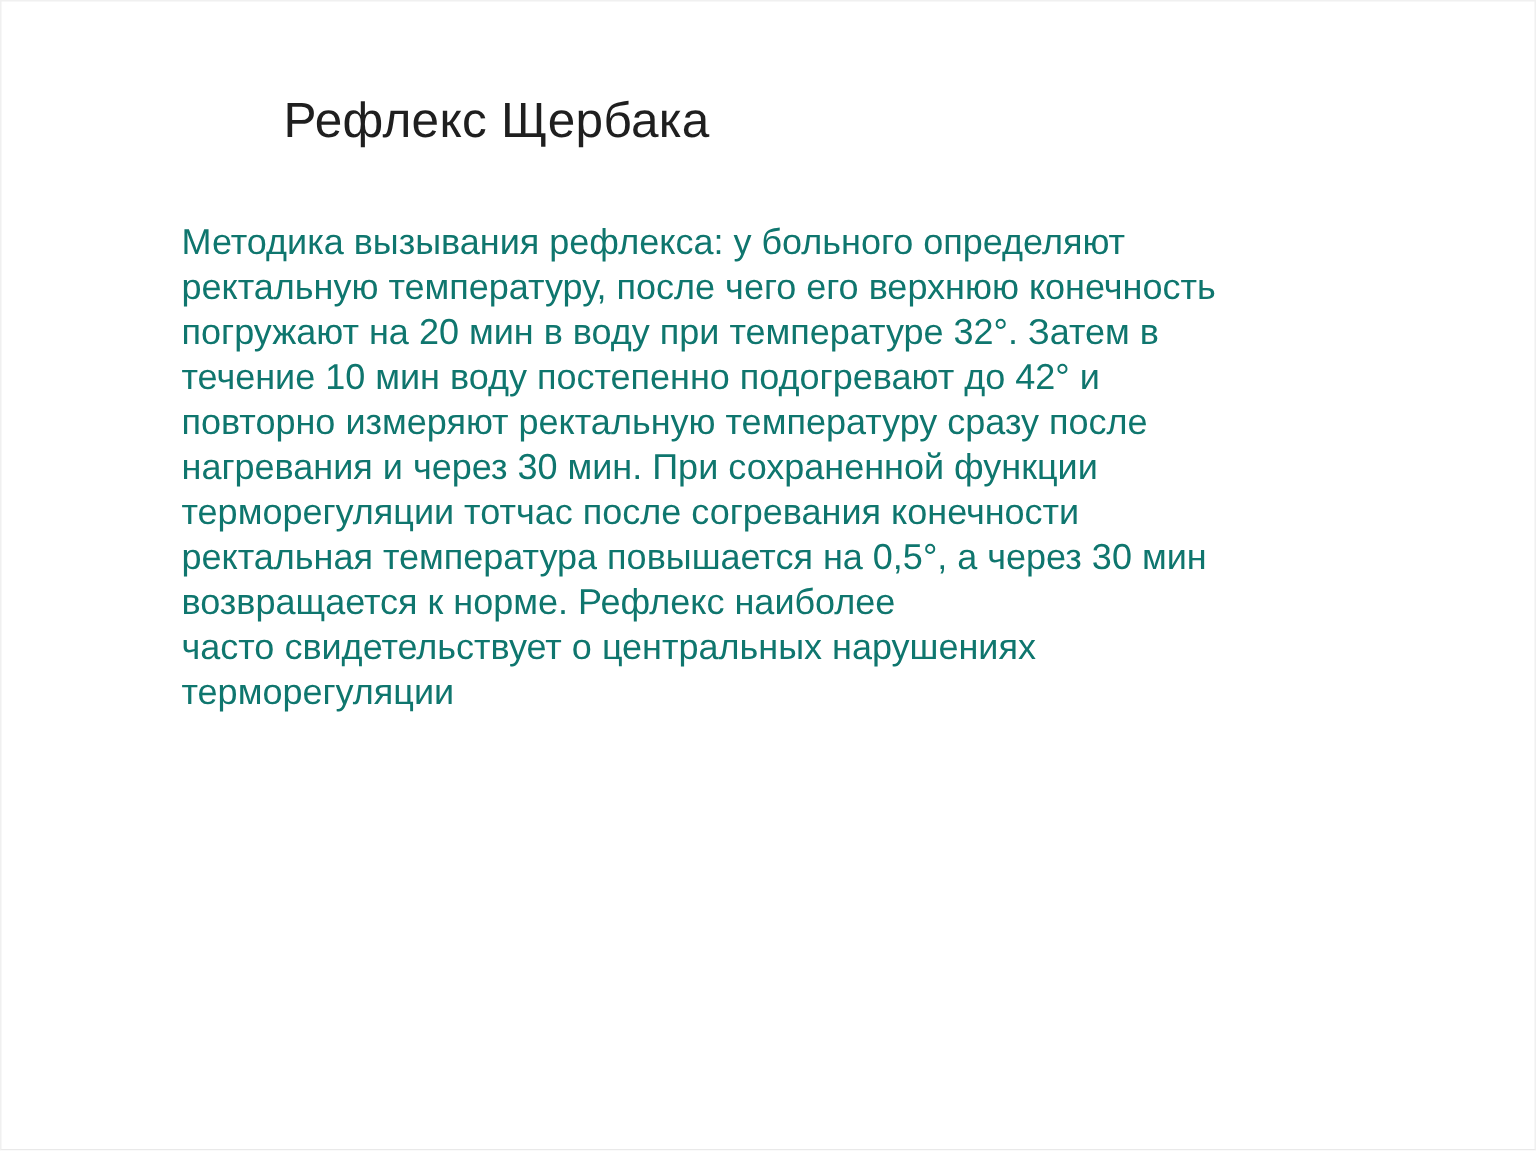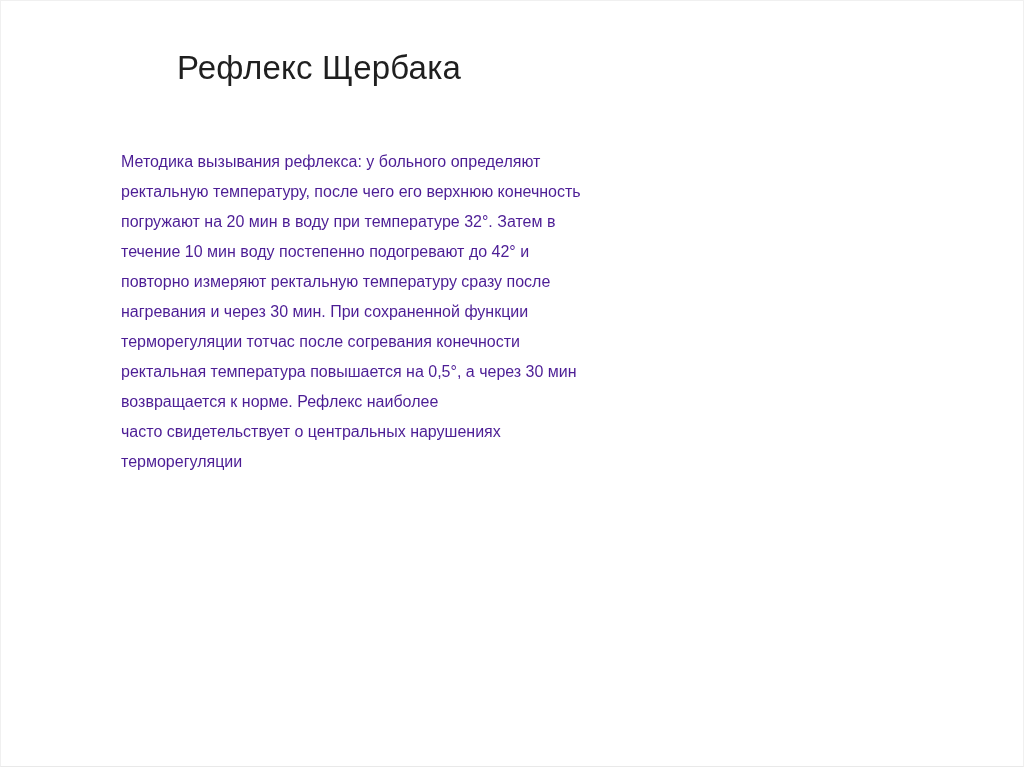--- a/index.html
+++ b/index.html
@@ -15,35 +15,35 @@
     background: #ffffff;
     border: 1px solid #f0f0f0;
     border-bottom-color: #e9e9e9;
     box-sizing: content-box;
     overflow: hidden;
   }
   .slide-title {
     position: absolute;
     left: 176px;
     top: 48px;
-    margin: 0;
+    margin: 12px;
     font-size: 33px;
     font-weight: 400;
     letter-spacing: 0.2px;
     color: #1f1f1f;
     white-space: nowrap;
   }
   .slide-body {
     position: absolute;
     left: 120px;
     top: 146px;
     width: 870px;
-    font-size: 16px;
+    font-size: 24px;
     line-height: 30px;
-    color: #4c1d95;
+    color: #0f766e;
     white-space: pre-line;
   }
 </style>
 </head>
 <body>
 
 <div class="slide">
   <h1 class="slide-title">Рефлекс Щербака</h1>
   <div class="slide-body">Методика вызывания рефлекса: у больного определяют
 ректальную температуру, после чего его верхнюю конечность

